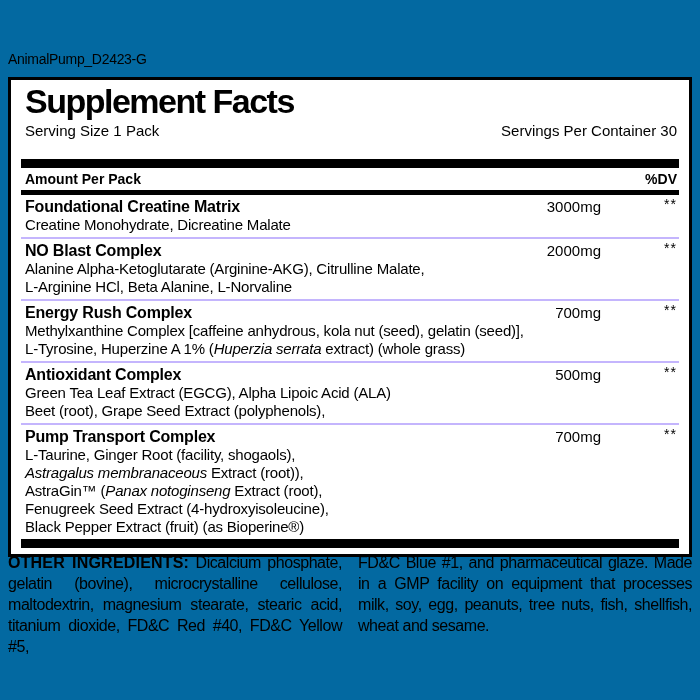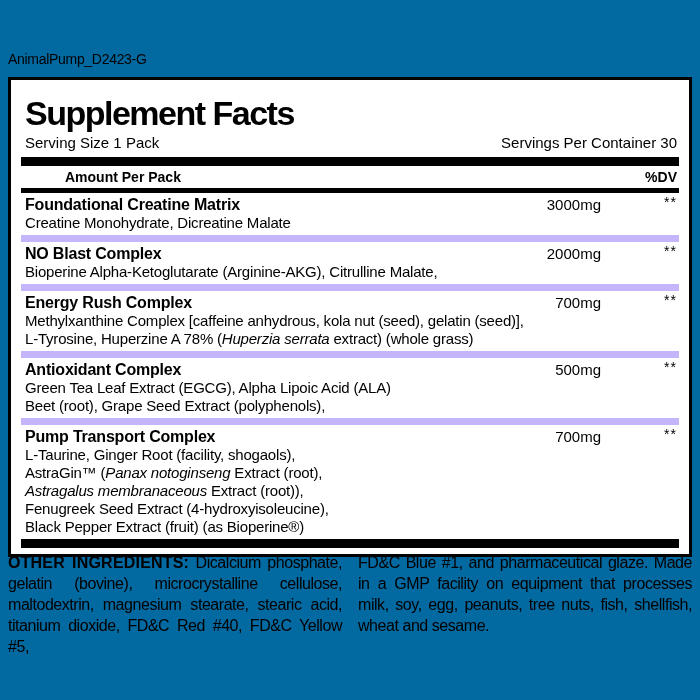--- a/index.html
+++ b/index.html
@@ -11,42 +11,41 @@
   .page{position:relative;width:700px;height:700px;background:#0369a1;overflow:hidden;}
 
   .file-label{
     position:absolute;left:8px;top:51px;
     font-size:14px;letter-spacing:-0.3px;
   }
 
   .facts-box{
     position:absolute;left:8px;top:77px;width:684px;height:480px;
     border:3px solid #000;box-sizing:border-box;
-    padding:12px 10px;background:#fff;overflow:hidden;
+    padding:0 10px;background:#fff;overflow:hidden;
   }
   .title{
     margin:3px 0 0 4px;
     font-size:34px;font-weight:bold;line-height:37px;letter-spacing:-1.5px;
   }
   .serving-row{
     display:flex;justify-content:space-between;
-    font-size:15px;line-height:17px;margin:2px 2px 6px 4px;
+    font-size:15px;line-height:17px;margin:2px 2px 20px 4px;
   }
   .bar{background:#000;}
   .bar-thick{height:9px;}
   .bar-med{height:5px;}
   .amount-row{
     display:flex;justify-content:space-between;
     font-weight:bold;font-size:14px;line-height:16px;
     padding:3px 2px 3px 4px;
-    margin-left:40px;
   }
 
   .row{padding:2px 2px 3px 4px;}
-  .row + .row{border-top:7px solid #c4b5fd;}
+  .row + .row{border-top:2px solid #c4b5fd;}
   .row-head{display:flex;align-items:flex-start;font-size:16px;line-height:19px;}
   .row-head .nm{flex:1;font-weight:bold;letter-spacing:-0.2px;}
   .row-head .am{width:112px;text-align:right;font-size:15px;}
   .row-head .dv{
     width:76px;text-align:right;font-size:14px;letter-spacing:1px;
     position:relative;top:-2px;
   }
   .row-detail{font-size:15px;line-height:18px;letter-spacing:-0.2px;}
   .row-detail em{font-style:italic;}
 
@@ -101,49 +100,50 @@
             <span class="dv">**</span>
           </div>
           <div class="row-detail"><span>Creatine Monohydrate, Dicreatine Malate</span></div>
         </div>
         <div class="row">
           <div class="row-head">
             <span class="nm">NO Blast Complex</span>
             <span class="am">2000mg</span>
             <span class="dv">**</span>
           </div>
-          <div class="row-detail"><span>Bioperine Alpha-Ketoglutarate (Arginine-AKG), Citrulline Malate,</span></div>
+          <div class="row-detail"><span>Alanine Alpha-Ketoglutarate (Arginine-AKG), Citrulline Malate,</span></div>
+          <div class="row-detail"><span>L-Arginine HCl, Beta Alanine, L-Norvaline</span></div>
         </div>
         <div class="row">
           <div class="row-head">
             <span class="nm">Energy Rush Complex</span>
             <span class="am">700mg</span>
             <span class="dv">**</span>
           </div>
           <div class="row-detail"><span>Methylxanthine Complex [caffeine anhydrous, kola nut (seed), gelatin (seed)],</span></div>
-          <div class="row-detail"><span>L-Tyrosine, Huperzine A 78% (</span><em>Huperzia serrata</em><span> extract) (whole grass)</span></div>
+          <div class="row-detail"><span>L-Tyrosine, Huperzine A 1% (</span><em>Huperzia serrata</em><span> extract) (whole grass)</span></div>
         </div>
         <div class="row">
           <div class="row-head">
             <span class="nm">Antioxidant Complex</span>
             <span class="am">500mg</span>
             <span class="dv">**</span>
           </div>
           <div class="row-detail"><span>Green Tea Leaf Extract (EGCG), Alpha Lipoic Acid (ALA)</span></div>
           <div class="row-detail"><span>Beet (root), Grape Seed Extract (polyphenols),</span></div>
         </div>
         <div class="row">
           <div class="row-head">
             <span class="nm">Pump Transport Complex</span>
             <span class="am">700mg</span>
             <span class="dv">**</span>
           </div>
           <div class="row-detail"><span>L-Taurine, Ginger Root (facility, shogaols),</span></div>
+          <div class="row-detail"><em>Astragalus membranaceous</em><span> Extract (root)),</span></div>
           <div class="row-detail"><span>AstraGin™ (</span><em>Panax notoginseng</em><span> Extract (root),</span></div>
-          <div class="row-detail"><em>Astragalus membranaceous</em><span> Extract (root)),</span></div>
           <div class="row-detail"><span>Fenugreek Seed Extract (4-hydroxyisoleucine),</span></div>
           <div class="row-detail"><span>Black Pepper Extract (fruit) (as Bioperine®)</span></div>
         </div>
       </div>
 
     <div class="bar bar-thick"></div>
 
     <div class="footnote">**Daily Value (DV) not established.</div>
 
   </section>

